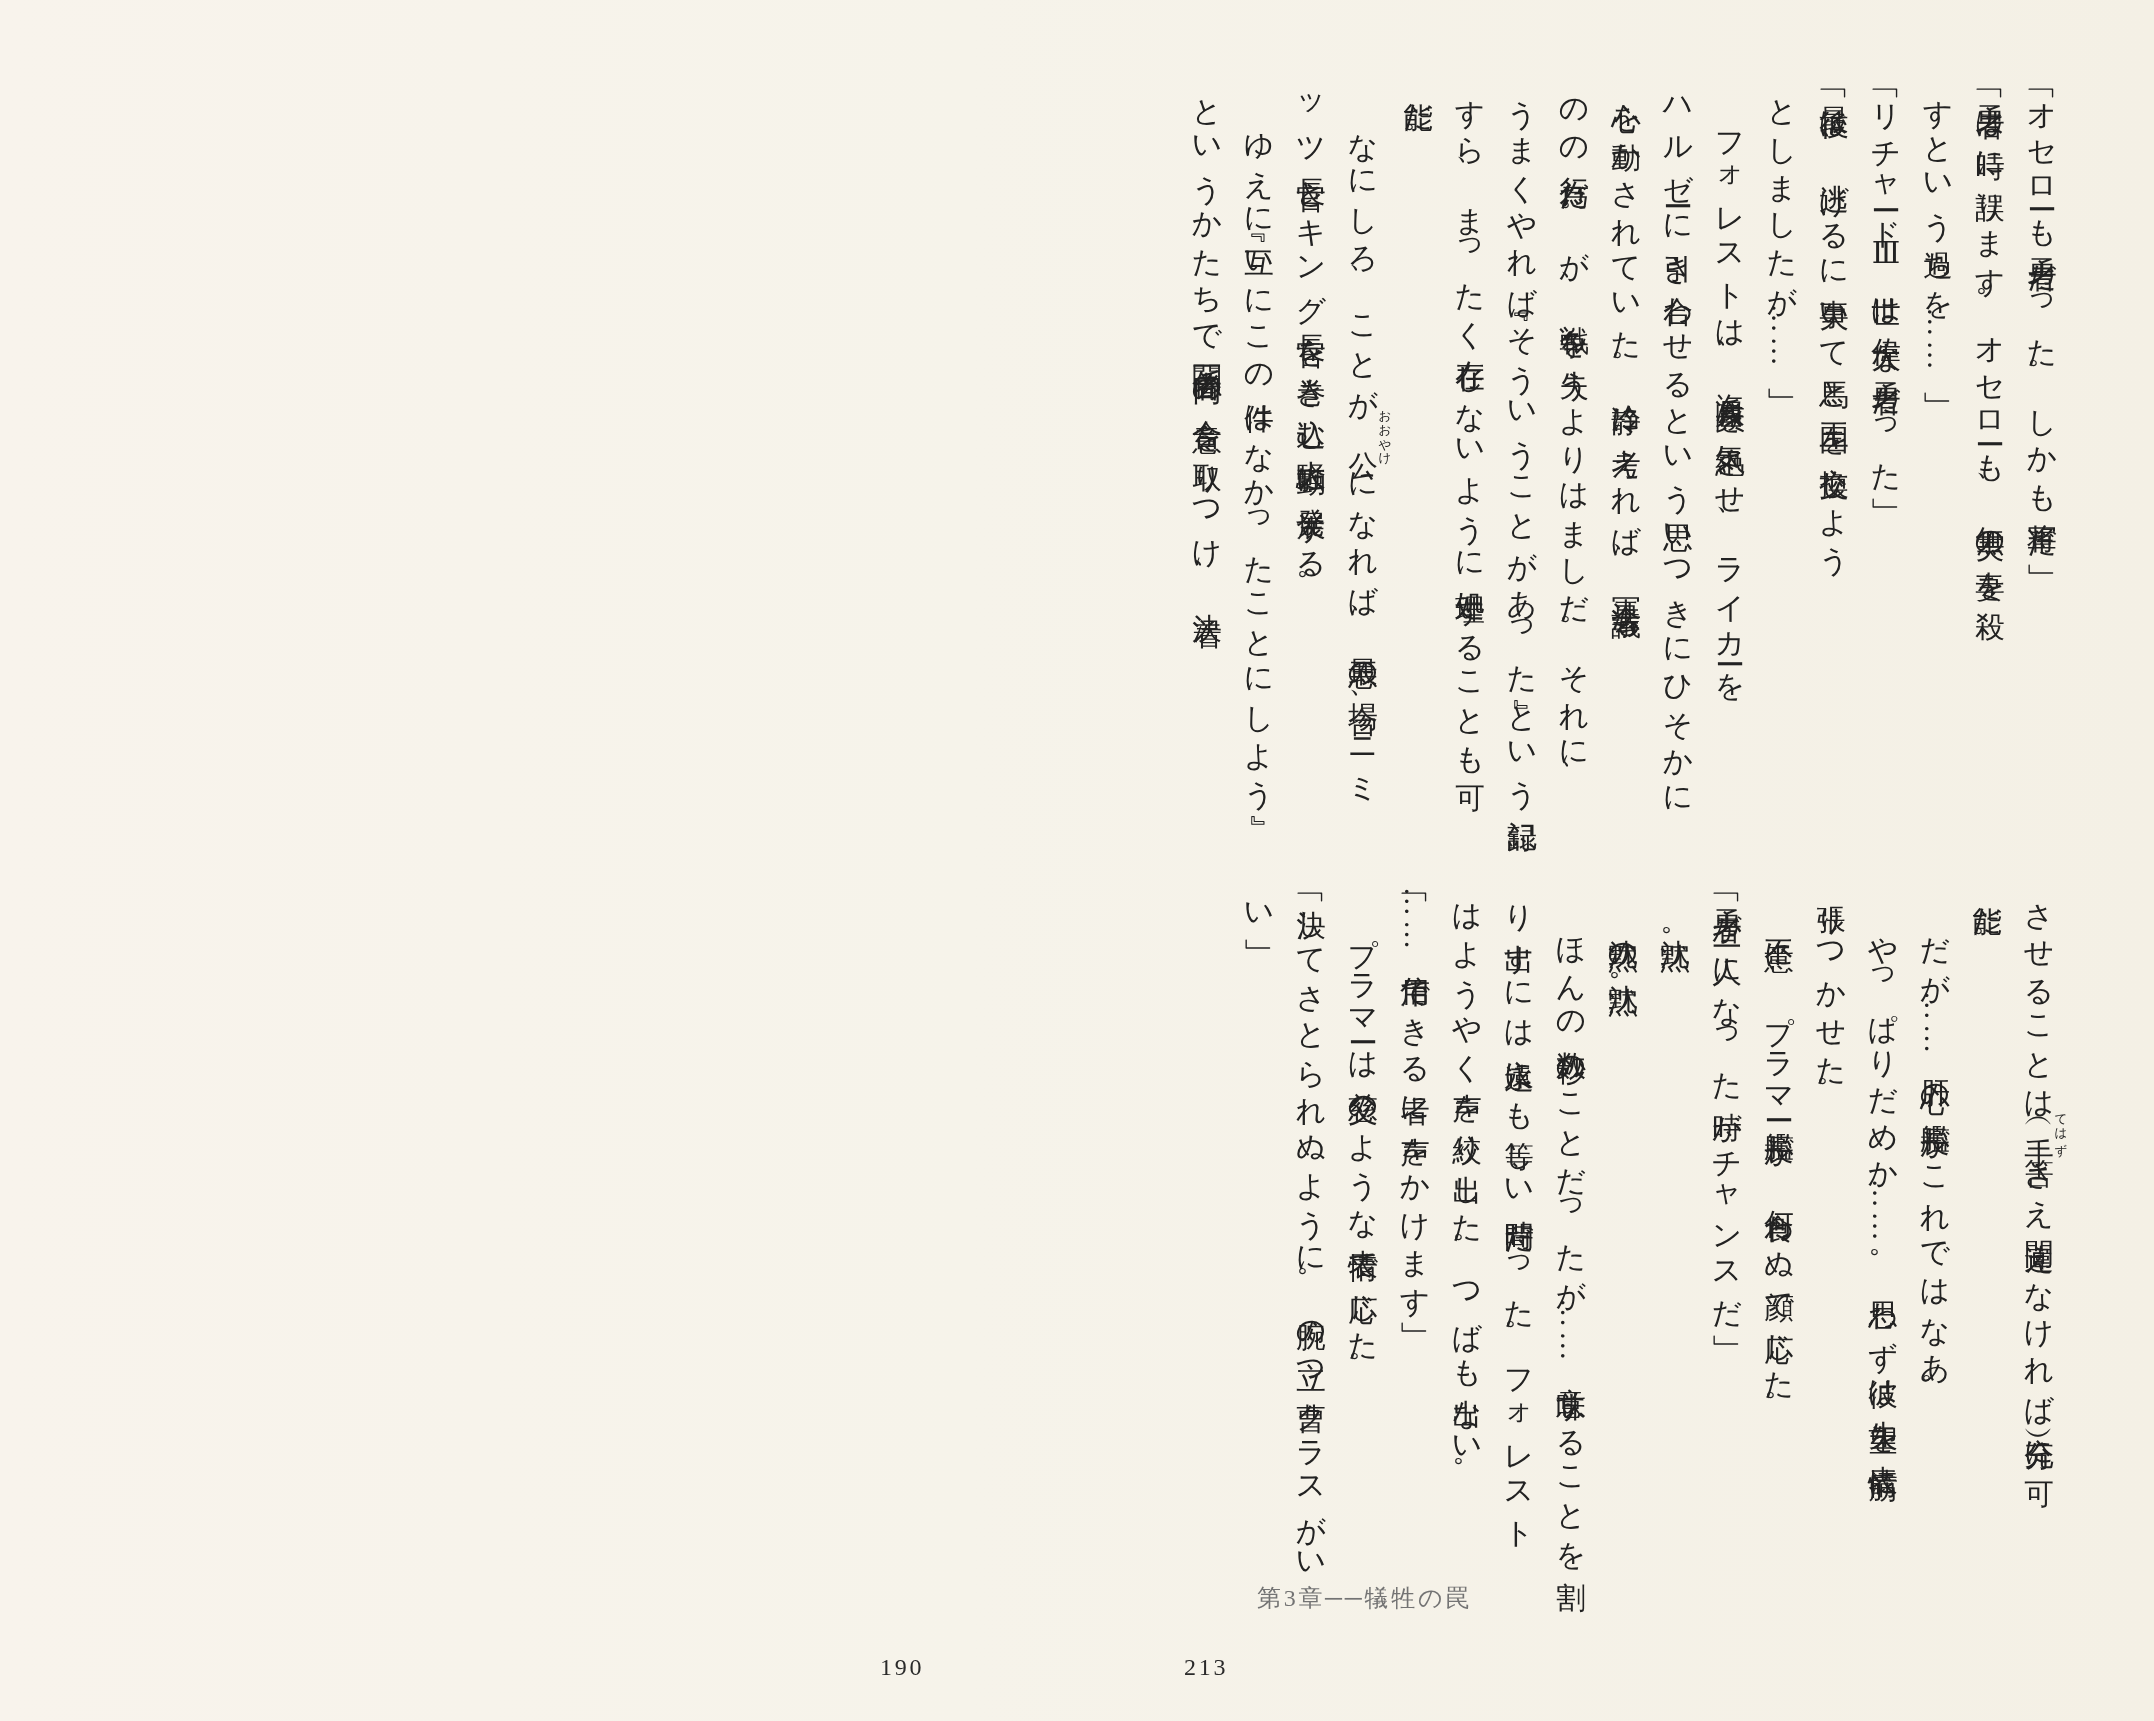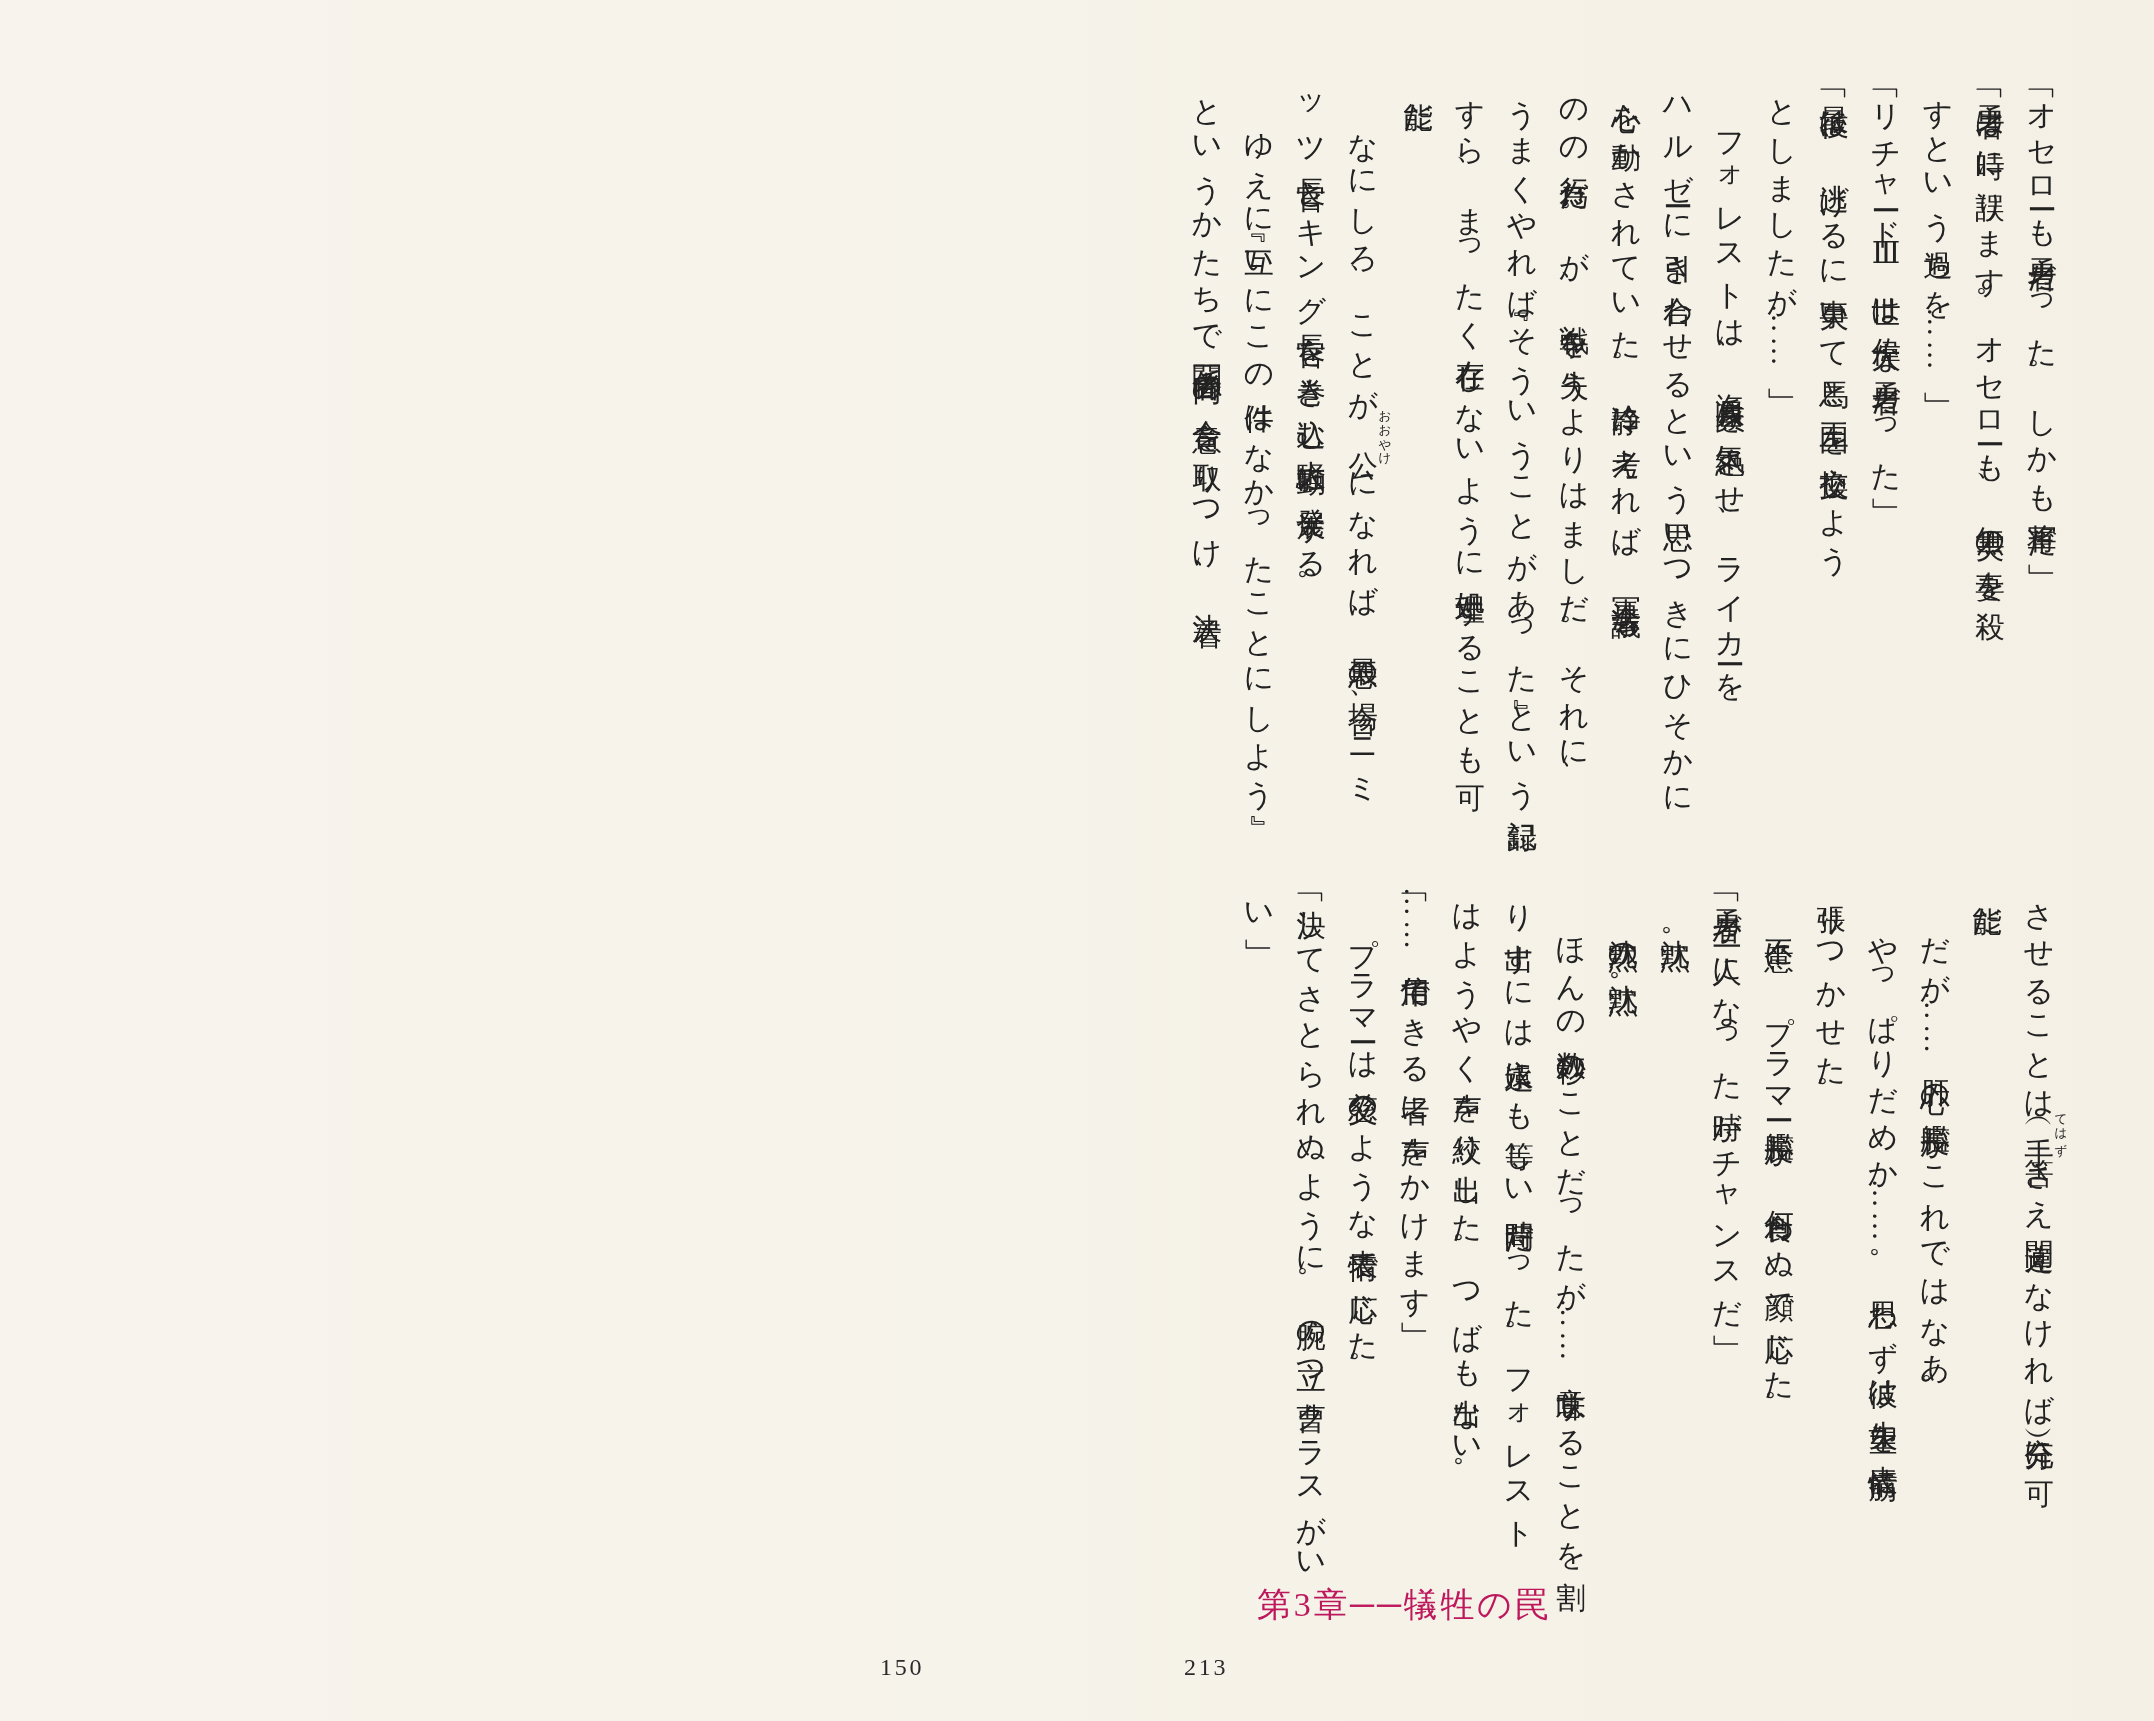--- a/index.html
+++ b/index.html
@@ -57,23 +57,23 @@
     font-size: 24px;
     letter-spacing: 2.7px;
     color: #2a2a2a;
   }
   .pagenum-150 { left: 880px;  top: 1654px; }
   .pagenum-149 { left: 1184px; top: 1654px; }
   .running-head {
     position: absolute;
     left: 1257px;
     top: 1582px;
-    font-size: 34px;
+    font-size: 24px;
     letter-spacing: 2.7px;
-    color: #be185d;
+    color: #737373;
     white-space: nowrap;
   }
 </style>
 </head>
 <body>
 
 <div class="page page-right">
   <div class="tblock block-top blocks-right">
       <div class="line">「オセローも勇者だった。しかも将軍だ」</div>
       <div class="line">「勇者は時に誤ります。オセローも、無実の妻を殺</div>
@@ -111,18 +111,18 @@
       <div class="line">「決してさとられぬように。腕の立つ曹クラスがい</div>
       <div class="line">い」</div>
     </div>
 </div>
 
 <div class="page page-left">
   
   
 </div>
 
-<div class="pagenum pagenum-150">150</div>
+<div class="pagenum pagenum-150">190</div>
 
 <div class="pagenum pagenum-149">213</div>
 
 <div class="running-head">第3章──犠牲の罠</div>
 
 
 </body></html>

